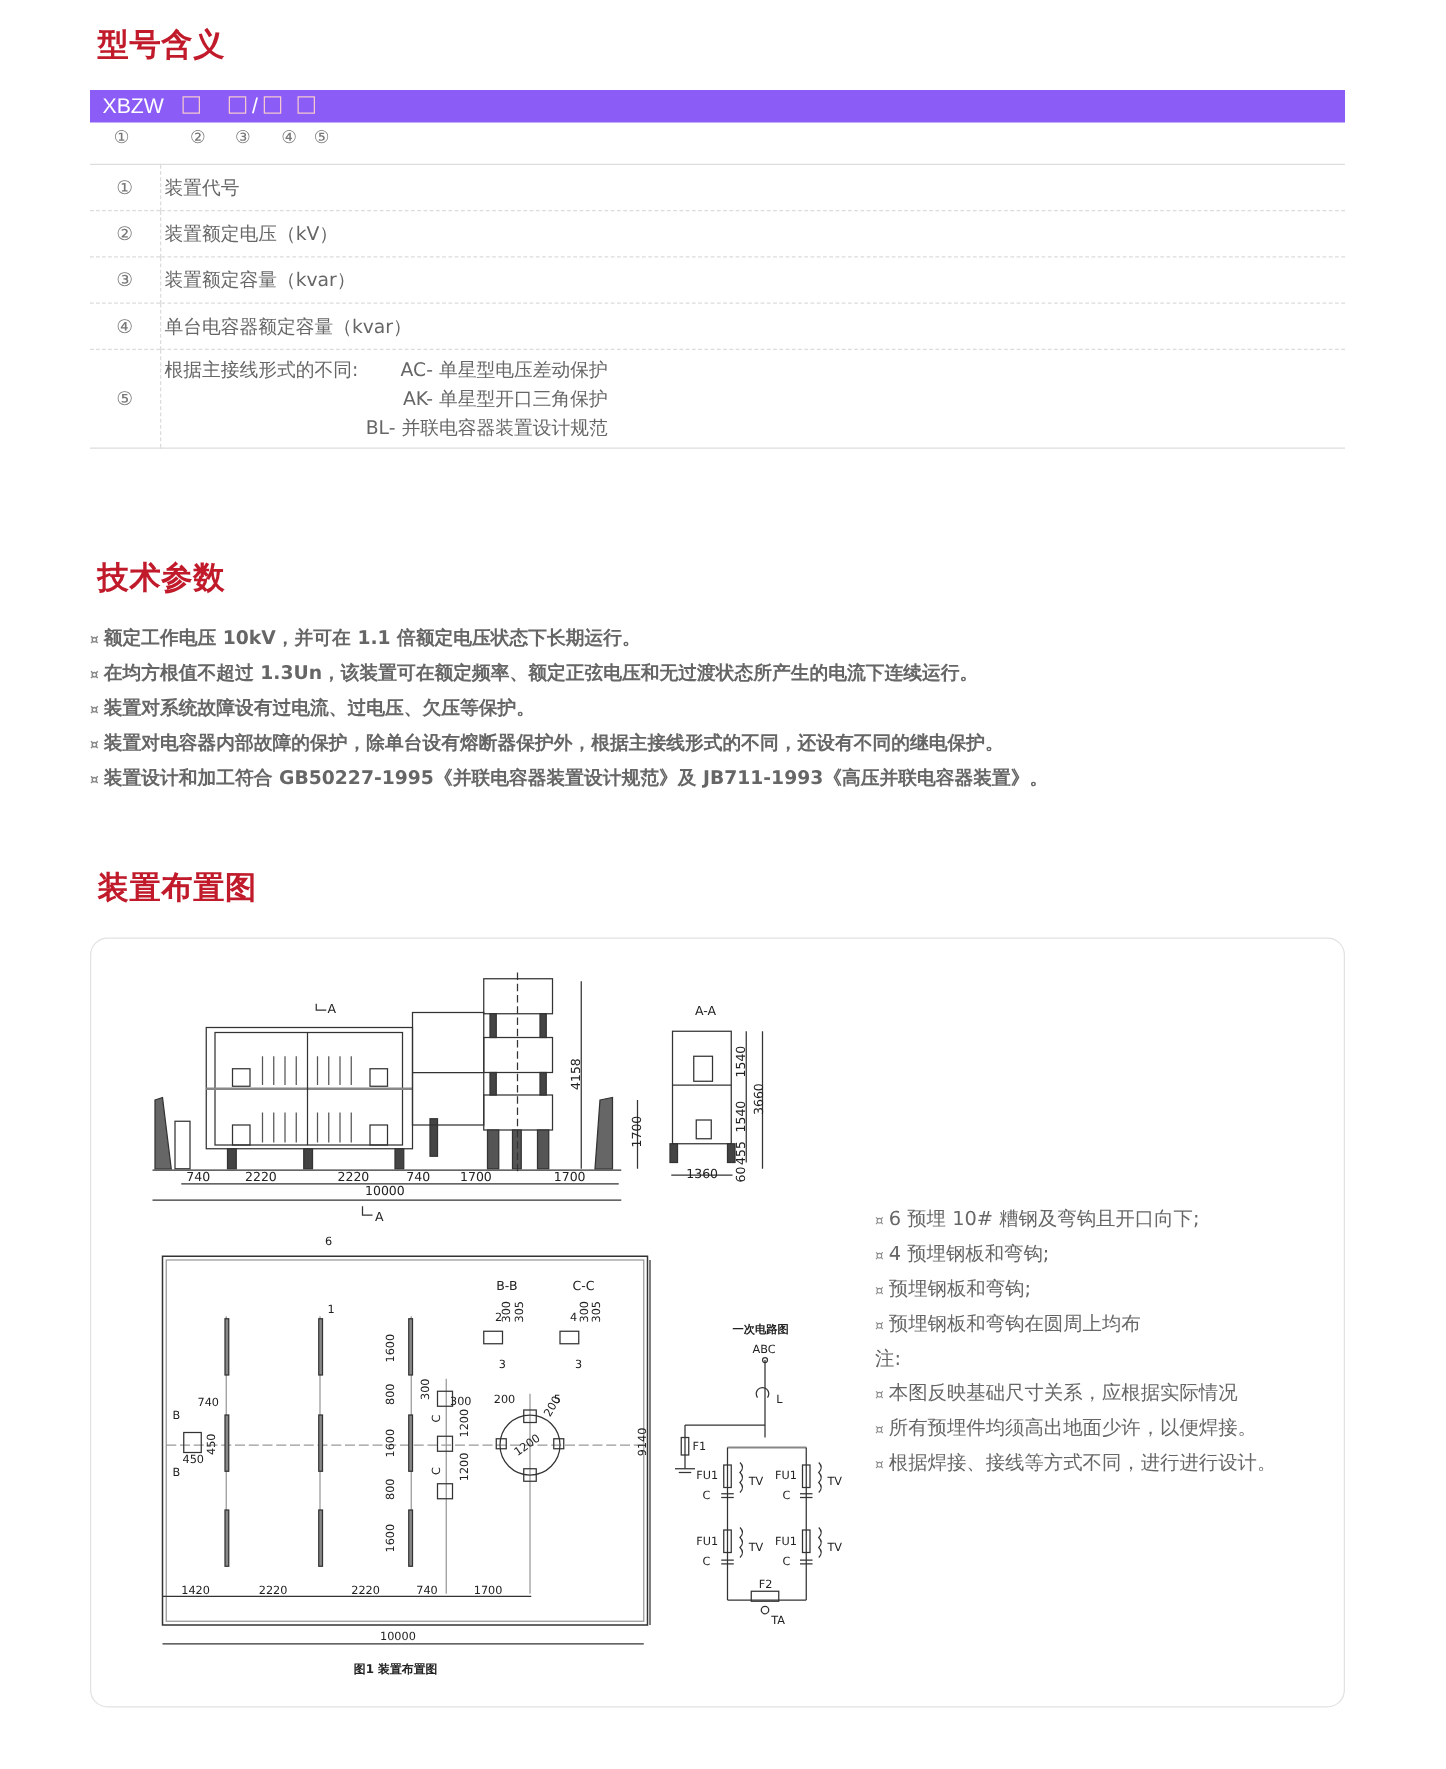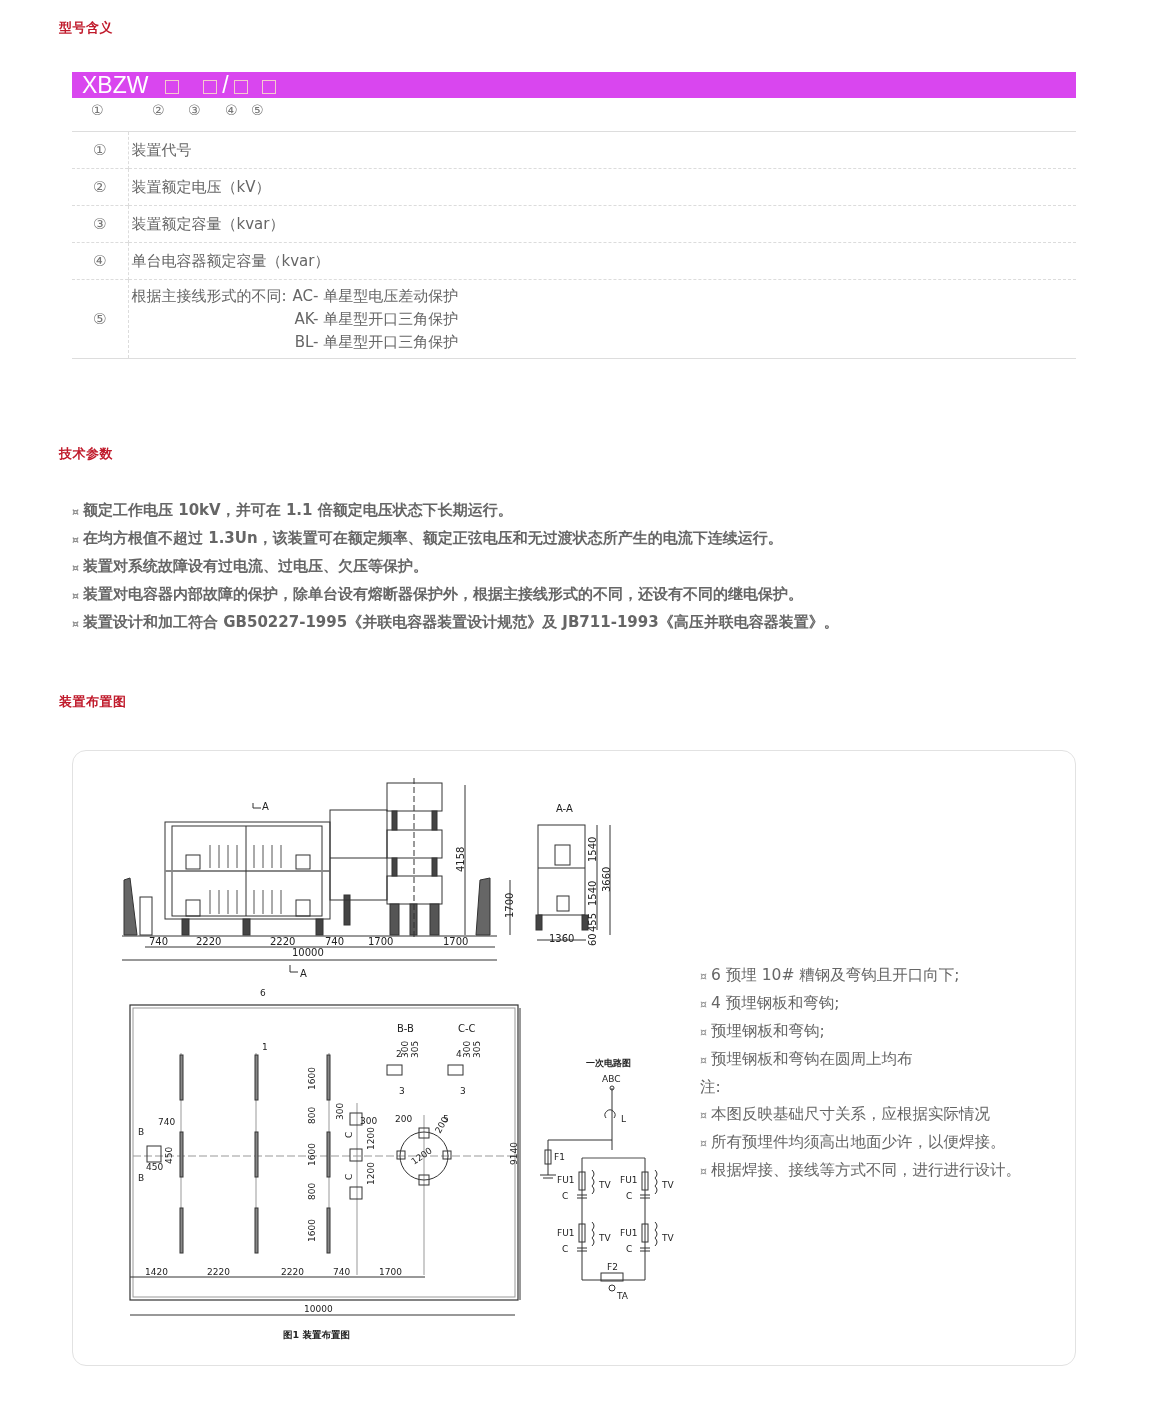--- a/index.html
+++ b/index.html
@@ -1,19 +1,19 @@
 <!DOCTYPE html>
 <html><head>
 <meta charset="utf-8">
 <style>
   * { box-sizing: border-box; margin: 0; padding: 0; }
   html, body { width: 1157px; height: 1415px; background: #ffffff; }
   body { font-family: "DejaVu Sans", "Liberation Sans", sans-serif; color: #666; position: relative; overflow: hidden; }
-  .section-title { position: absolute; left: 59px; font-size: 13px; font-weight: bold; color: #c01a2b; letter-spacing: 0.5px; }
-  .model-bar { position: absolute; left: 72px; top: 72px; width: 1004px; height: 26px; background: #d946ef; color: #fff; font-size: 23px; line-height: 26px; padding-left: 10px; font-family: "Liberation Sans", sans-serif; }
+  .section-title { position: absolute; left: 78px; font-size: 25px; font-weight: bold; color: #c01a2b; letter-spacing: 0.5px; }
+  .model-bar { position: absolute; left: 72px; top: 72px; width: 1004px; height: 26px; background: #8b5cf6; color: #fff; font-size: 17px; line-height: 26px; padding-left: 10px; font-family: "Liberation Sans", sans-serif; }
   .model-bar .box { display: inline-block; width: 14px; height: 14px; border: 1px solid #f5c9ce; vertical-align: -1px; margin: 0 4px; }
   .model-bar .slash { margin: 0 1px; }
   .marker-row { position: absolute; left: 72px; top: 100px; width: 1004px; height: 30px; font-size: 14px; color: #777; }
   .marker-row span { position: absolute; top: 2px; }
   table.meaning { position: absolute; left: 72px; top: 131px; width: 1004px; border-collapse: collapse; font-size: 15px; color: #666; }
   table.meaning tr { border-bottom: 1px dashed #dcdcdc; }
   table.meaning tr:first-child { border-top: 1px solid #ddd; }
   table.meaning tr:last-child { border-bottom: 1px solid #ddd; }
   table.meaning td { height: 37px; vertical-align: middle; }
   table.meaning td.num { width: 56px; text-align: center; border-right: 1px dashed #dcdcdc; color: #777; }
@@ -69,21 +69,21 @@
     <td class="desc">单台电容器额定容量（kvar）</td>
   </tr>
   <tr class="tall">
     <td class="num">⑤</td>
     <td class="desc">
       <div class="opt-wrap">
         <span style="margin-right:6px;">根据主接线形式的不同:</span>
         <div class="opt-list">
           <div>AC- 单星型电压差动保护</div>
           <div>AK- 单星型开口三角保护</div>
-          <div>BL- 单星型开口三角保护</div>
+          <div>BL- 并联电容器装置设计规范</div>
         </div>
       </div>
     </td>
   </tr>
 </tbody>
   </table>
 
 <h2 class="section-title" style="top:445px;">技术参数</h2>
 <ul class="params">
   <li><span class="bullet">¤</span><span>额定工作电压 10kV，并可在 1.1 倍额定电压状态下长期运行。</span></li>

